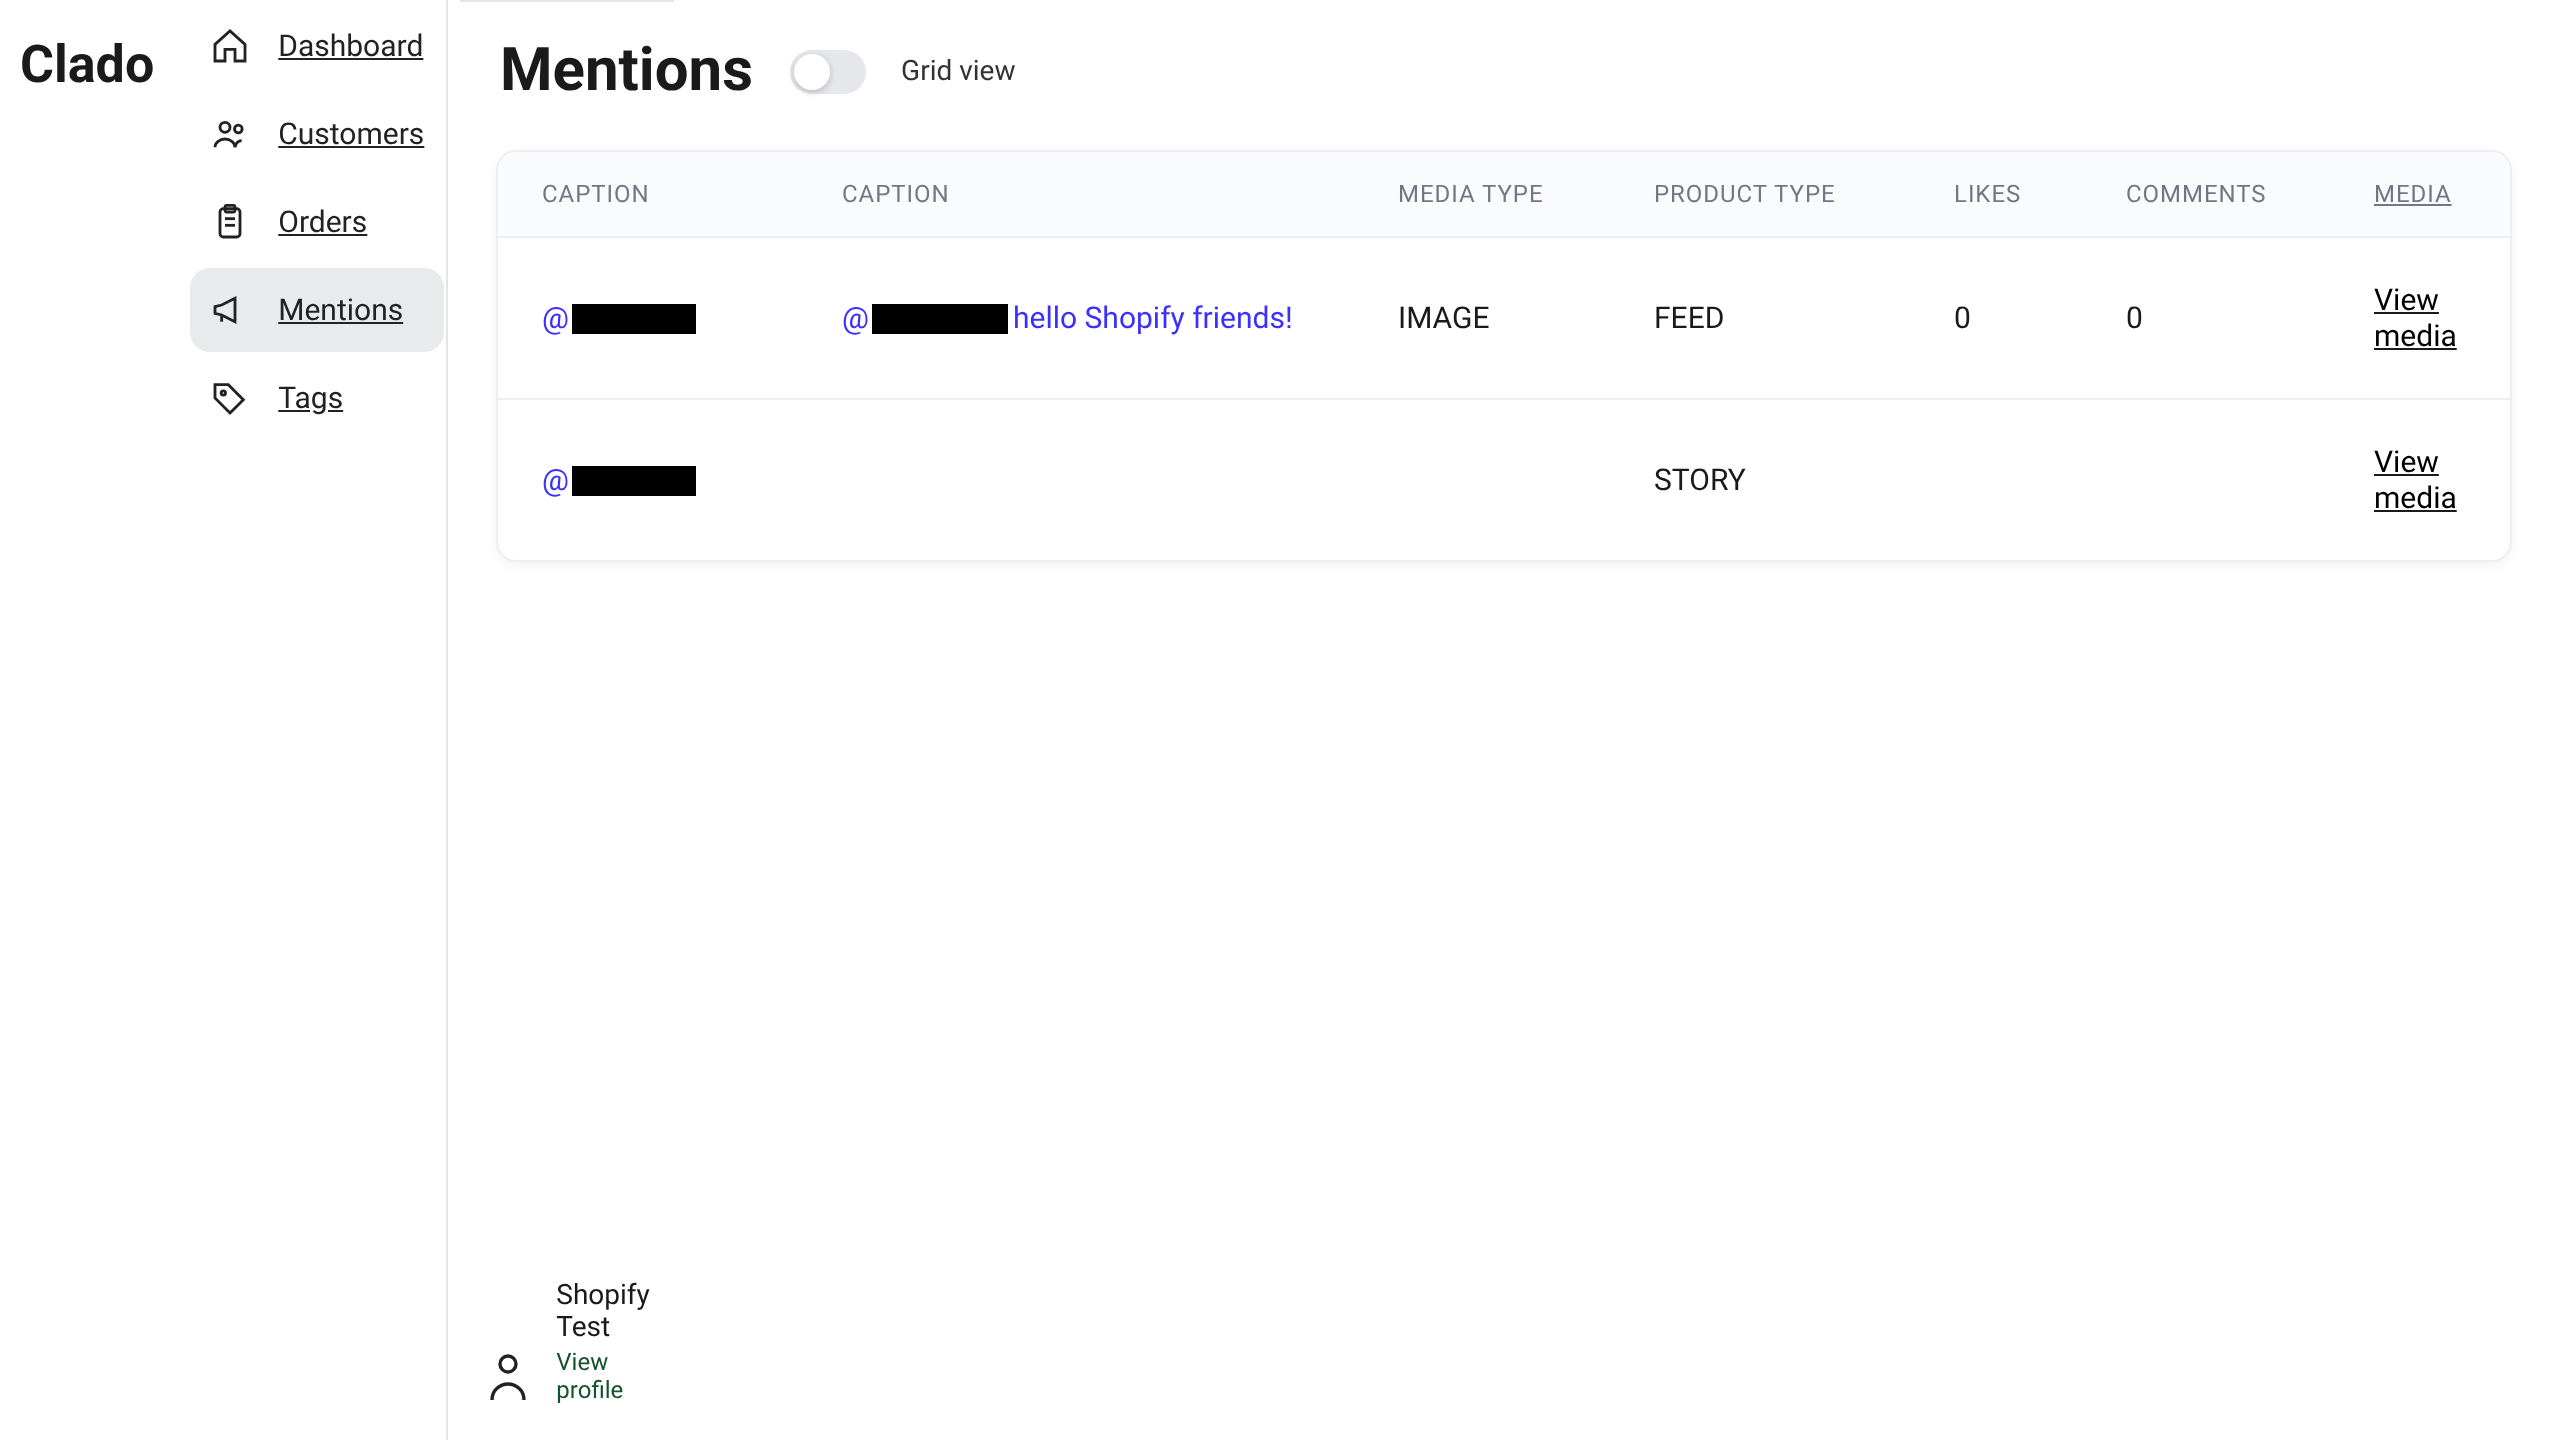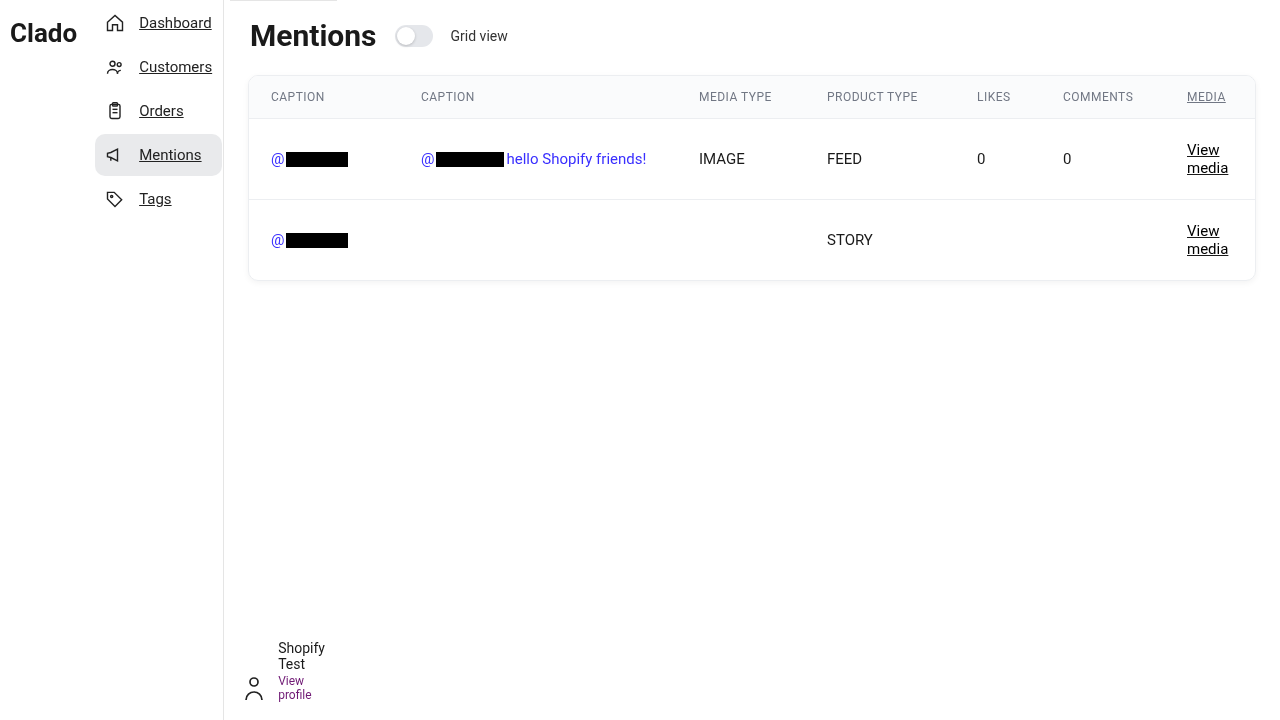--- a/index.html
+++ b/index.html
@@ -8,21 +8,21 @@
 .sidebar { width: 224px; border-right: 1px solid #e5e5e5; display: flex; flex-direction: row; }
 .brand { font-size: 26px; font-weight: 700; padding: 18px 10px 22px 10px; }
 .nav { flex: 1; padding: 0 4px; }
 .nav-item { display: flex; align-items: center; gap: 14px; padding: 11px 10px; border-radius: 10px; margin: 2px 4px; cursor: pointer; color: #222; text-decoration: underline; }
 .nav-item.active { background: #e9eaec; }
 .nav-item .icon { width: 20px; height: 20px; display: inline-flex; align-items: center; justify-content: center; }
 .nav-item .label { font-size: 15px; }
 .sidebar-footer { border-top: 1px solid #e5e5e5; padding: 14px 12px 18px 12px; display: flex; align-items: flex-end; gap: 12px; }
 .sidebar-footer .uicon { width: 24px; height: 28px; }
 .sidebar-footer .uname { font-size: 14px; color: #1a1a1a; }
-.sidebar-footer .uview { font-size: 12px; color: #701a75; margin-top: 2px; }
+.sidebar-footer .uview { font-size: 12px; color: #14532d; margin-top: 2px; }
 .main { flex: 1; padding: 18px 24px; }
 .header { display: flex; align-items: center; gap: 18px; margin-bottom: 22px; padding-left: 2px; }
 .header h1 { font-size: 30px; font-weight: 700; }
 .toggle { position: relative; width: 38px; height: 22px; background: #e5e7eb; border-radius: 12px; cursor: pointer; }
 .toggle .knob { position: absolute; left: 2px; top: 2px; width: 18px; height: 18px; background: #fff; border-radius: 50%; box-shadow: 0 1px 3px rgba(0,0,0,0.2); }
 .toggle-label { font-size: 14px; color: #333; }
 .table-wrap { border: 1px solid #eceef1; border-radius: 10px; box-shadow: 0 2px 6px rgba(0,0,0,0.05); overflow: hidden; }
 .thead { display: flex; background: #fafbfc; color: #717784; font-size: 12px; letter-spacing: 0.04em; padding: 14px 22px; border-bottom: 1px solid #eceef1; }
 .trow { display: flex; align-items: center; padding: 22px 22px; border-bottom: 1px solid #eceef1; font-size: 15px; }
 .trow:last-child { border-bottom: none; }

